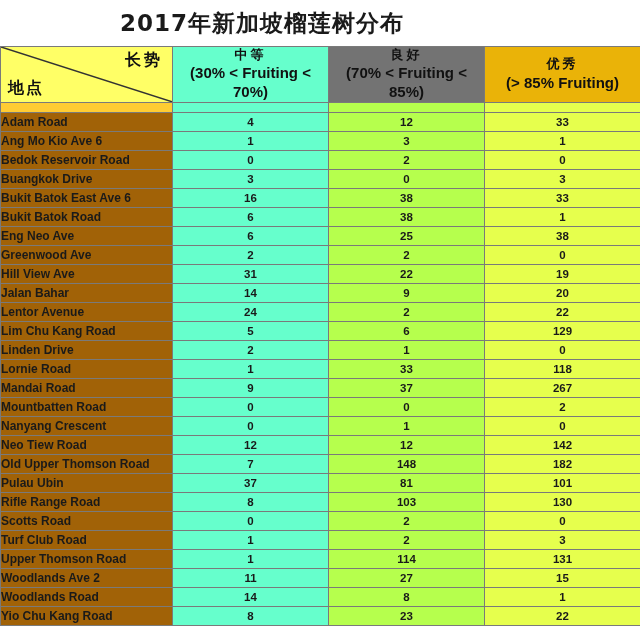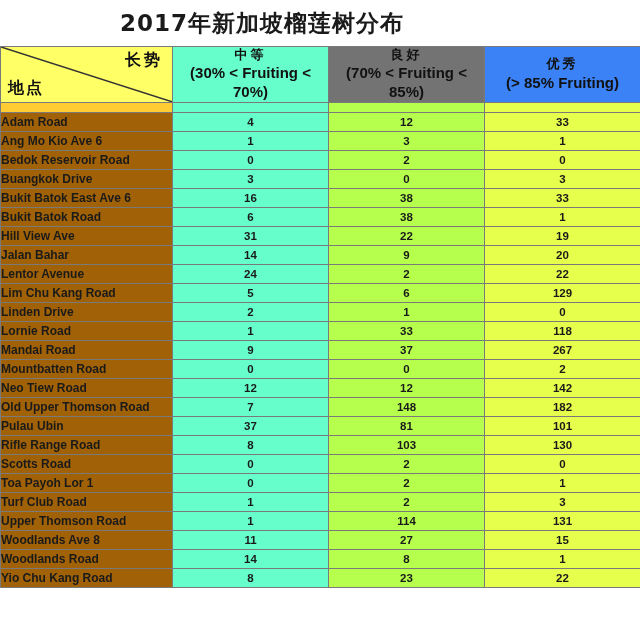--- a/index.html
+++ b/index.html
@@ -76,21 +76,21 @@
     letter-spacing:3px;
     display:block;
   }
   .hdr-cell .en{
     font-size:15px;font-weight:bold;color:#111;
     display:block;
     margin-top:1px;
   }
   .h-med{background:#66ffcc;}
   .h-good{background:#737373;}
-  .h-exc{background:#3b82f6;}
+  .h-exc{background:#eab308;}
 
   
   .spacer td{height:9px;}
   .sp-loc{background:#ffcc33;}
   .sp-med{background:#66ffcc;}
   .sp-good{background:#b6ff4d;}
   .sp-exc{background:#e6ff4d;}
 
   
   tr.row td{height:18px;}
@@ -188,20 +188,32 @@
           <td class="val v-good">38</td>
           <td class="val v-exc">33</td>
         </tr>
         <tr class="row">
           <td class="loc">Bukit Batok Road</td>
           <td class="val v-med">6</td>
           <td class="val v-good">38</td>
           <td class="val v-exc">1</td>
         </tr>
         <tr class="row">
+          <td class="loc">Eng Neo Ave</td>
+          <td class="val v-med">6</td>
+          <td class="val v-good">25</td>
+          <td class="val v-exc">38</td>
+        </tr>
+        <tr class="row">
+          <td class="loc">Greenwood Ave</td>
+          <td class="val v-med">2</td>
+          <td class="val v-good">2</td>
+          <td class="val v-exc">0</td>
+        </tr>
+        <tr class="row">
           <td class="loc">Hill View Ave</td>
           <td class="val v-med">31</td>
           <td class="val v-good">22</td>
           <td class="val v-exc">19</td>
         </tr>
         <tr class="row">
           <td class="loc">Jalan Bahar</td>
           <td class="val v-med">14</td>
           <td class="val v-good">9</td>
           <td class="val v-exc">20</td>
@@ -236,20 +248,26 @@
           <td class="val v-good">37</td>
           <td class="val v-exc">267</td>
         </tr>
         <tr class="row">
           <td class="loc">Mountbatten Road</td>
           <td class="val v-med">0</td>
           <td class="val v-good">0</td>
           <td class="val v-exc">2</td>
         </tr>
         <tr class="row">
+          <td class="loc">Nanyang Crescent</td>
+          <td class="val v-med">0</td>
+          <td class="val v-good">1</td>
+          <td class="val v-exc">0</td>
+        </tr>
+        <tr class="row">
           <td class="loc">Neo Tiew Road</td>
           <td class="val v-med">12</td>
           <td class="val v-good">12</td>
           <td class="val v-exc">142</td>
         </tr>
         <tr class="row">
           <td class="loc">Old Upper Thomson Road</td>
           <td class="val v-med">7</td>
           <td class="val v-good">148</td>
           <td class="val v-exc">182</td>
@@ -266,39 +284,33 @@
           <td class="val v-good">103</td>
           <td class="val v-exc">130</td>
         </tr>
         <tr class="row">
           <td class="loc">Scotts Road</td>
           <td class="val v-med">0</td>
           <td class="val v-good">2</td>
           <td class="val v-exc">0</td>
         </tr>
         <tr class="row">
-          <td class="loc">Toa Payoh Lor 1</td>
-          <td class="val v-med">0</td>
-          <td class="val v-good">2</td>
-          <td class="val v-exc">1</td>
-        </tr>
-        <tr class="row">
           <td class="loc">Turf Club Road</td>
           <td class="val v-med">1</td>
           <td class="val v-good">2</td>
           <td class="val v-exc">3</td>
         </tr>
         <tr class="row">
           <td class="loc">Upper Thomson Road</td>
           <td class="val v-med">1</td>
           <td class="val v-good">114</td>
           <td class="val v-exc">131</td>
         </tr>
         <tr class="row">
-          <td class="loc">Woodlands Ave 8</td>
+          <td class="loc">Woodlands Ave 2</td>
           <td class="val v-med">11</td>
           <td class="val v-good">27</td>
           <td class="val v-exc">15</td>
         </tr>
         <tr class="row">
           <td class="loc">Woodlands Road</td>
           <td class="val v-med">14</td>
           <td class="val v-good">8</td>
           <td class="val v-exc">1</td>
         </tr>

